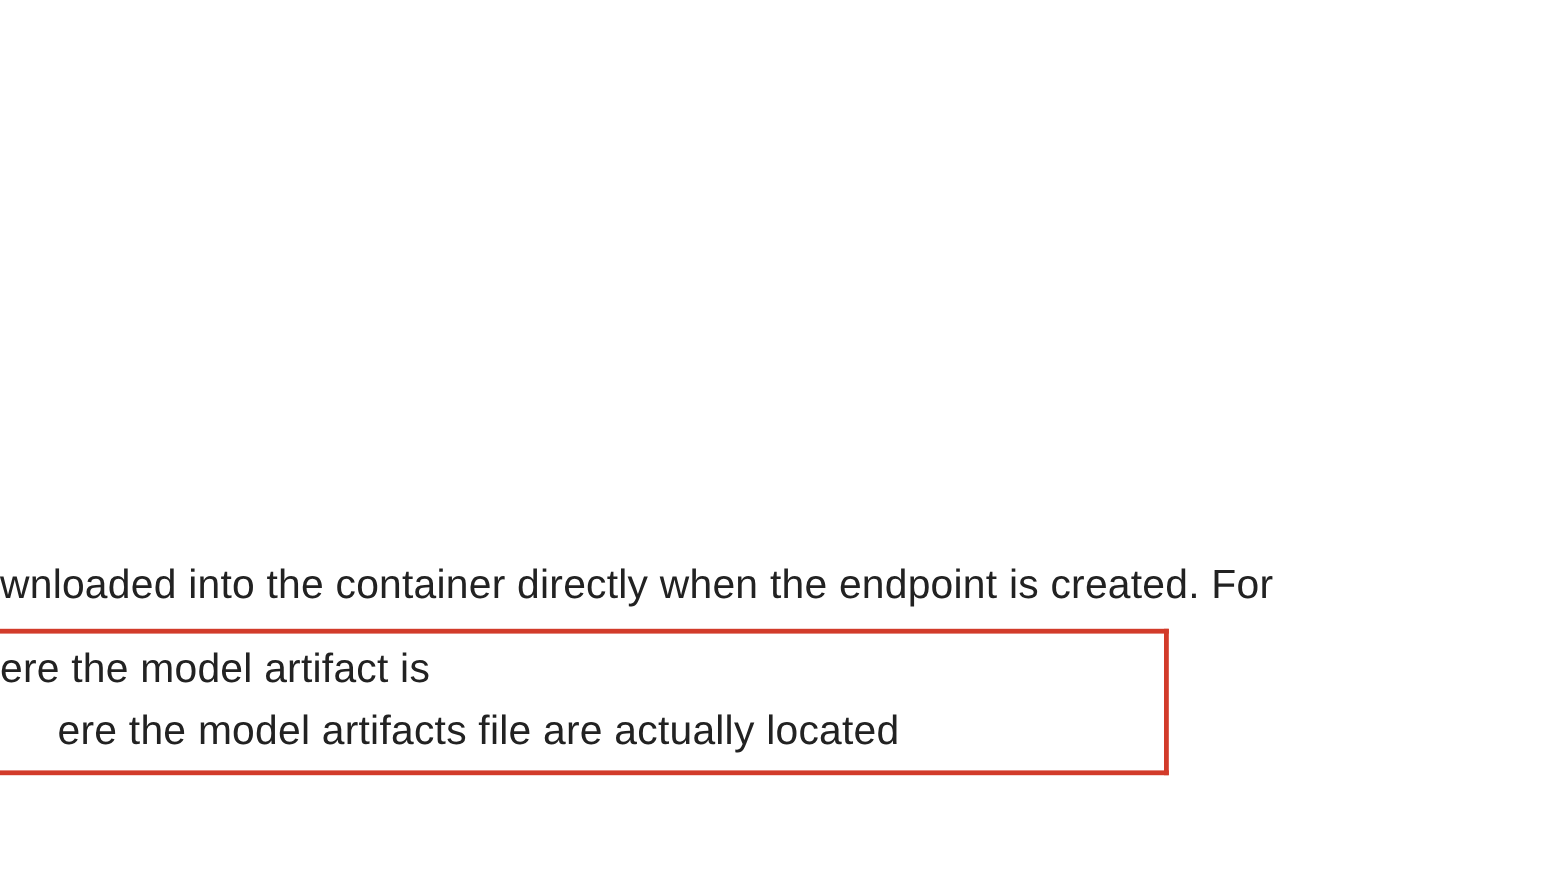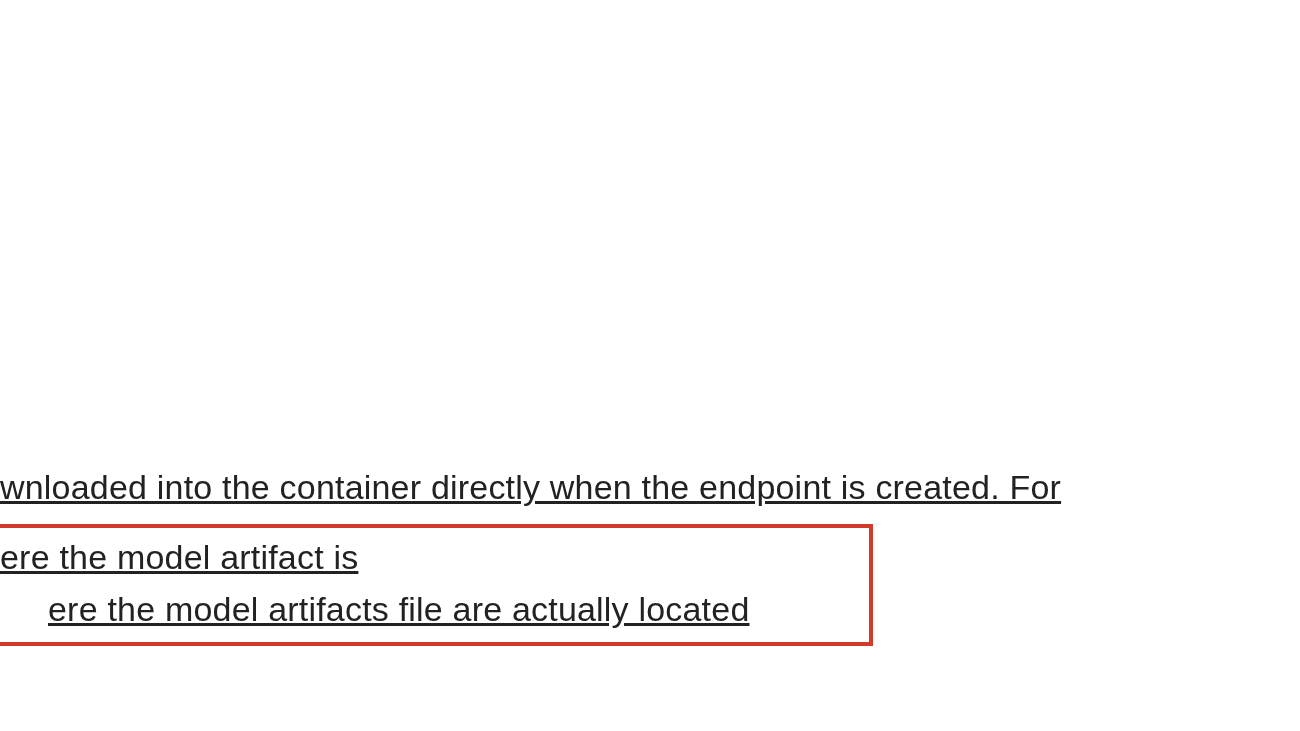--- a/index.html
+++ b/index.html
@@ -1,19 +1,18 @@
 <!DOCTYPE html>
 <html><head>
   <meta charset="utf-8">
   <style>
     * {
       margin: 0;
       padding: 0;
       box-sizing: border-box;
-      text-decoration: underline;
     }
     body {
       width: 1300px;
       height: 731px;
       background: #ffffff;
       font-family: -apple-system, BlinkMacSystemFont, "Segoe UI", Helvetica, Arial, sans-serif;
       font-size: 34px;
       color: #222222;
       overflow: hidden;
       position: relative;
@@ -28,21 +27,21 @@
       position: absolute;
       top: 0;
       left: 0;
       white-space: nowrap;
       letter-spacing: 0.2px;
     }
     .highlight-box {
       position: absolute;
       top: 56px;
       left: 0;
-      width: 873px;
+      width: 974px;
       height: 122px;
       border: 4px solid #d23b2a;
       border-left: none;
       padding-top: 12px;
       padding-left: 0;
     }
     .line2 {
       position: absolute;
       top: 10px;
       left: 0;

